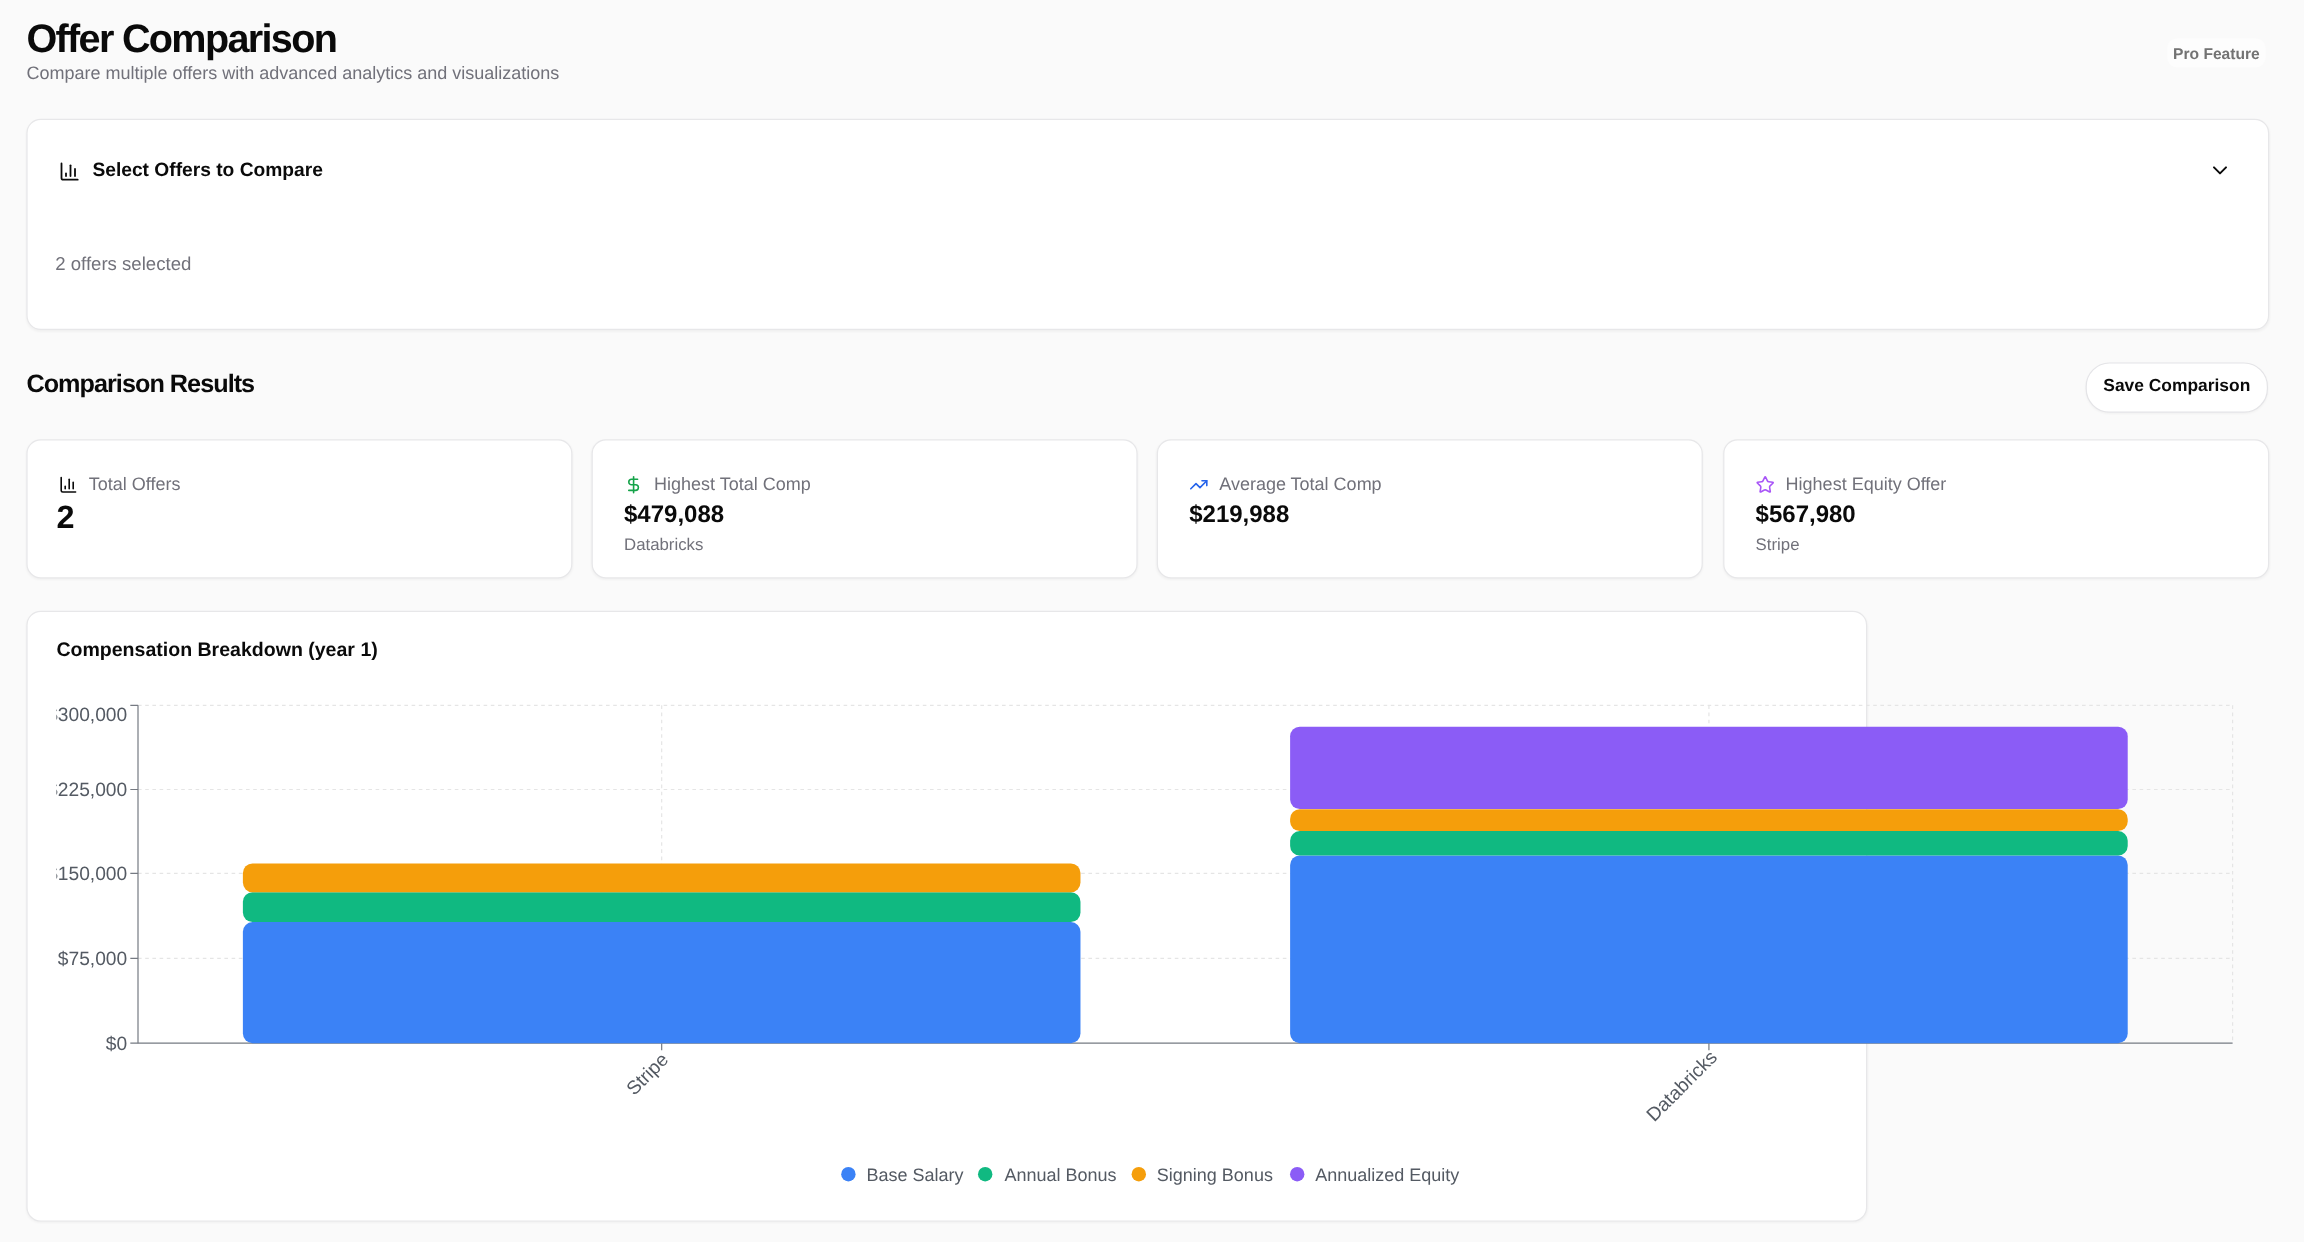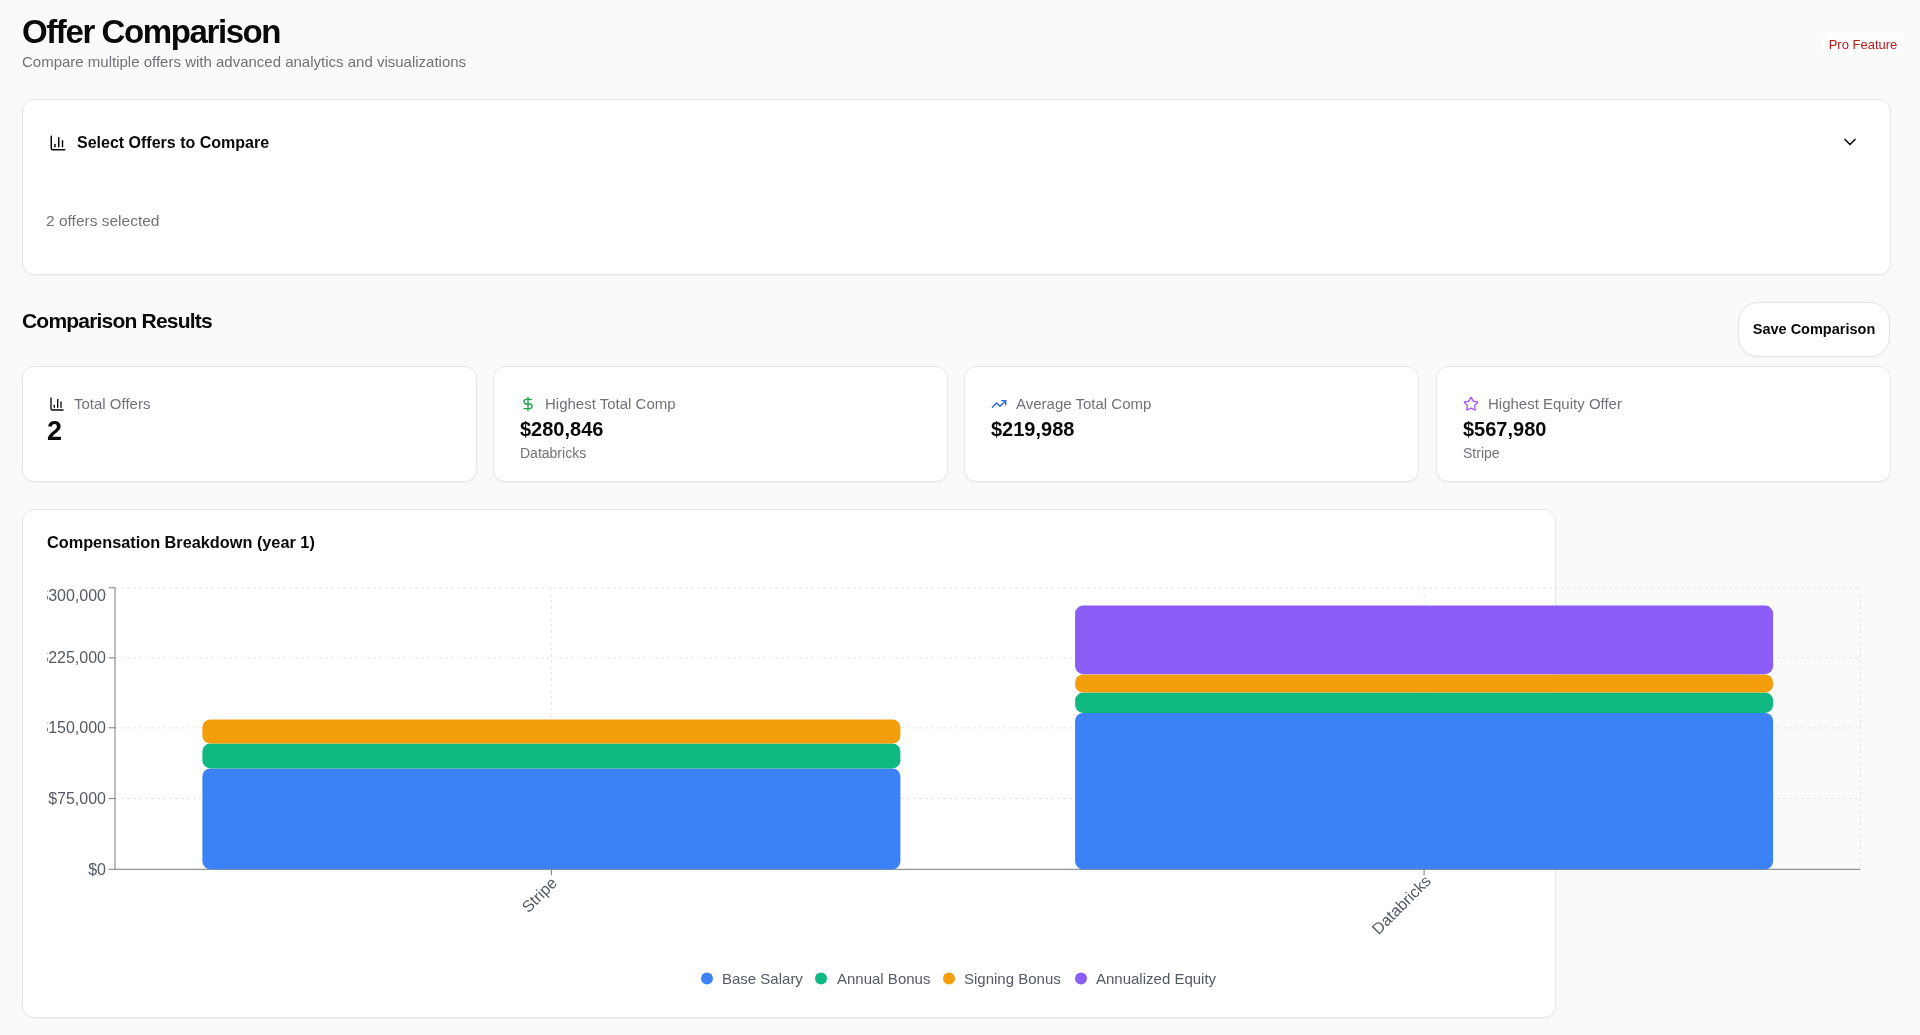--- a/index.html
+++ b/index.html
@@ -2,27 +2,27 @@
 <html><head>
 <meta charset="utf-8">
 <title>Offer Comparison</title>
 <style>
   * { margin:0; padding:0; box-sizing:border-box; }
   html,body { width:1920px; height:1035px; background:#fafafa; font-family:"Liberation Sans", sans-serif; -webkit-font-smoothing:antialiased; }
   .abs { position:absolute; }
   .card { position:absolute; background:#fff; border:1px solid #e7e7e9; border-radius:12px; box-shadow:0 1px 2px rgba(0,0,0,0.04);padding-left:28px; }
   .h1 { position:absolute; left:22px; top:13px; font-size:33px; font-weight:bold; color:#0a0a0a; letter-spacing:-1.4px; }
   .sub { position:absolute; left:22px; top:53px; font-size:15px; line-height:17px; color:#71717a; }
-  .badge { position:absolute; left:1806px; top:32px; width:82px; height:24px; background:#fdfdfd; border-radius:8px; font-size:13px; font-weight:normal; color:#b91c1c; display:flex; align-items:center; justify-content:center;margin-left:16px; }
+  .badge { position:absolute; left:1806px; top:32px; width:82px; height:24px; background:#fdfdfd; border-radius:8px; font-size:13px; font-weight:bold; color:#737373; display:flex; align-items:center; justify-content:center; }
   .selcard { left:22px; top:99px; width:1869px; height:176px; }
   .seltitle { position:absolute; left:54px; top:34px; font-size:16px; font-weight:bold; color:#0a0a0a; line-height:18px; }
   .offers { position:absolute; left:23px; top:112px; font-size:15.5px; color:#71717a; }
   .genbtn { position:absolute; left:1612px; top:102px; width:232px; height:36px; background:#fff; border:1px solid #e4e4e7; border-radius:8px; box-shadow:0 1px 2px rgba(0,0,0,0.04); display:flex; align-items:center; justify-content:flex-start; padding-left:13px; gap:7px; font-size:15px; font-weight:500; color:#3f3f46; }
   .h2 { position:absolute; left:22px; top:309px; font-size:21px; font-weight:bold; color:#0a0a0a; letter-spacing:-0.8px; line-height:24px; }
-  .savebtn { position:absolute; left:1738px; top:302px; width:152px; height:55px; background:#fff; border:1px solid #e4e4e7; border-radius:20px; box-shadow:0 1px 2px rgba(0,0,0,0.04); display:flex; align-items:center; justify-content:center; padding-bottom:2px; font-size:14.5px; font-weight:600; color:#0a0a0a; }
+  .savebtn { position:absolute; left:1738px; top:302px; width:152px; height:42px; background:#fff; border:1px solid #e4e4e7; border-radius:20px; box-shadow:0 1px 2px rgba(0,0,0,0.04); display:flex; align-items:center; justify-content:center; padding-bottom:2px; font-size:14.5px; font-weight:600; color:#0a0a0a; }
   .stat { top:366px; width:455px; height:116px; }
   .stat .lab { position:absolute; left:51px; top:29px; font-size:15px; color:#71717a; line-height:16px; }
   .stat .ico { position:absolute; left:26px; top:29px; width:16px; height:16px; }
   .stat .val { position:absolute; left:26px; font-size:20px; font-weight:bold; color:#0a0a0a; }
   .stat .valbig { position:absolute; left:24px; top:49px; font-size:27px; font-weight:bold; color:#0a0a0a; }
   .stat .subt { position:absolute; left:26px; top:78px; font-size:14px; color:#71717a; }
   .chartcard { left:22px; top:509px; width:1534px; height:509px; }
   .charttitle { position:absolute; left:24px; top:23px; font-size:16.3px; font-weight:bold; color:#0a0a0a; }
 </style>
 </head>
@@ -57,21 +57,21 @@
     </svg>
   <div class="lab">Total Offers</div>
   <div class="valbig">2</div>
 </div>
 <div class="card stat" style="left:493px">
   <svg class="ico" viewBox="0 0 24 24" fill="none" stroke="#16a34a" stroke-width="2" stroke-linecap="round" stroke-linejoin="round">
       <line x1="12" x2="12" y1="2" y2="22"></line>
       <path d="M17 5H9.5a3.5 3.5 0 0 0 0 7h5a3.5 3.5 0 0 1 0 7H6"></path>
     </svg>
   <div class="lab">Highest Total Comp</div>
-  <div class="val" style="top:51px">$280,846</div>
+  <div class="val" style="top:51px">$479,088</div>
   <div class="subt">Databricks</div>
 </div>
 <div class="card stat" style="left:964px">
   <svg class="ico" viewBox="0 0 24 24" fill="none" stroke="#2563eb" stroke-width="2" stroke-linecap="round" stroke-linejoin="round">
       <polyline points="22 7 13.5 15.5 8.5 10.5 2 17"></polyline>
       <polyline points="16 7 22 7 22 13"></polyline>
     </svg>
   <div class="lab">Average Total Comp</div>
   <div class="val" style="top:51px">$219,988</div>
 </div>

